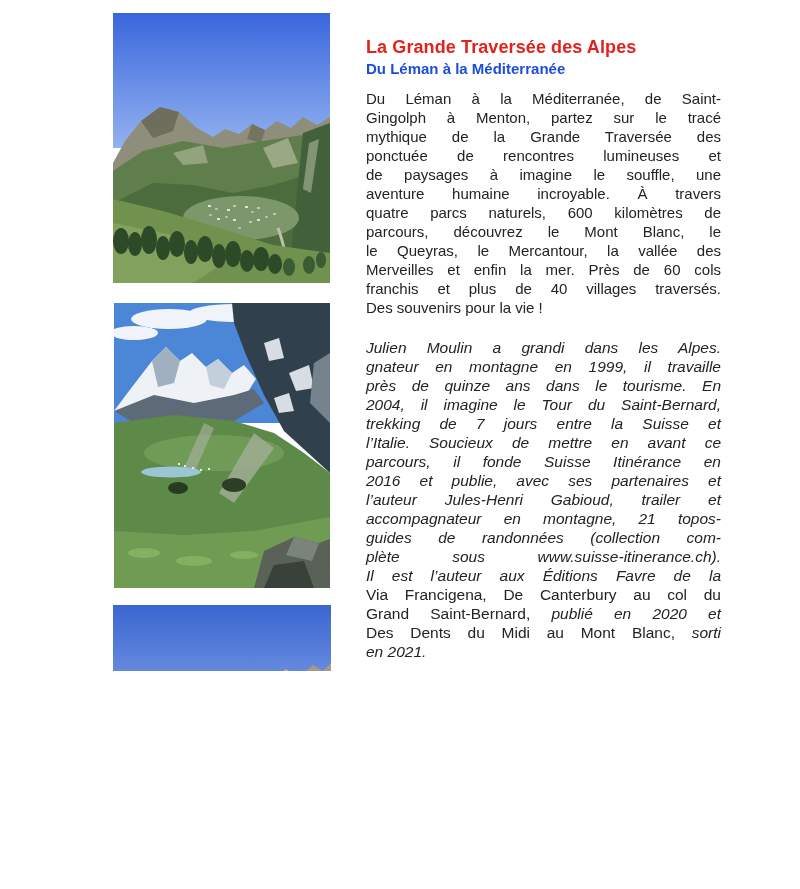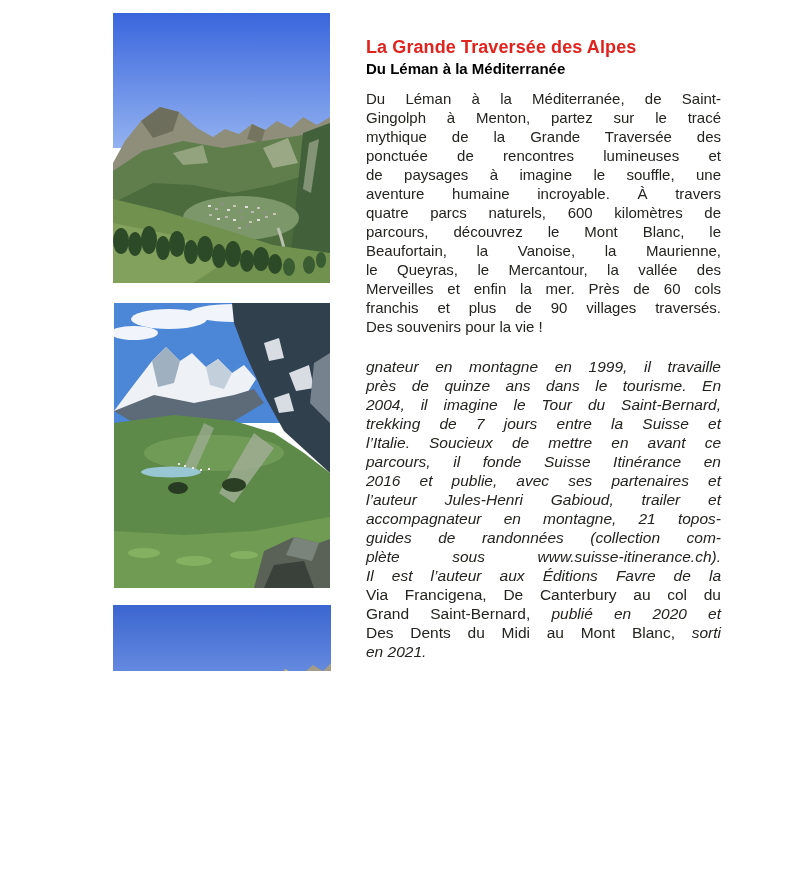--- a/index.html
+++ b/index.html
@@ -5,21 +5,21 @@
   html,body{margin:0;padding:0;background:#fff;}
   .cover{position:relative;width:800px;height:671px;background:#ffffff;
          font-family:"Liberation Sans",sans-serif;color:#24231f;overflow:hidden;}
   .photo{position:absolute;overflow:hidden;}
   .photo svg{display:block;width:100%;height:100%;}
   .photo-1{left:113px;top:13px;width:217px;height:270px;}
   .photo-2{left:114px;top:303px;width:216px;height:285px;}
   .photo-3{left:113px;top:605px;width:218px;height:284px;}
   .text-col{position:absolute;left:366px;top:37px;width:355px;}
   .title{color:#e0231d;font-weight:bold;font-size:18px;line-height:20px;letter-spacing:.1px;}
-  .subtitle{color:#000000;font-weight:bold;font-size:15px;line-height:17px;margin-top:3px;}
+  .subtitle{color:#1d4ed8;font-weight:bold;font-size:15px;line-height:17px;margin-top:3px;}
   .body-par{margin-top:12px;font-size:15px;line-height:19px;}
   .bio-par{margin-top:21px;font-size:15.5px;line-height:19px;font-style:italic;}
   .jline{text-align:justify;text-align-last:justify;}
   .jline.last{text-align-last:auto;}
   .seg.i{font-style:italic;}
   .seg.r{font-style:normal;margin-top:36px;}
   .flowers{position:absolute;left:388px;top:710px;width:130px;height:112px;}
   .flowers svg{display:block;width:100%;height:100%;}
   .barcode-block{position:absolute;left:524px;top:766px;width:130px;text-align:center;}
   .isbn{font-family:"DejaVu Sans Mono",monospace;font-size:10px;letter-spacing:.4px;
@@ -188,27 +188,27 @@
     <div class="subtitle">Du Léman à la Méditerranée</div>
     <div class="body-par">
         <div class="jline">Du Léman à la Méditerranée, de Saint-</div>
         <div class="jline">Gingolph à Menton, partez sur le tracé</div>
         <div class="jline">mythique de la Grande Traversée des</div>
         <div class="jline">ponctuée de rencontres lumineuses et</div>
         <div class="jline">de paysages à imagine le souffle, une</div>
         <div class="jline">aventure humaine incroyable. À travers</div>
         <div class="jline">quatre parcs naturels, 600 kilomètres de</div>
         <div class="jline">parcours, découvrez le Mont Blanc, le</div>
-        <div class="jline">Beaufortain, la Vanoise, la Maurienne,</div>
         <div class="jline">le Queyras, le Mercantour, la vallée des</div>
         <div class="jline">Merveilles et enfin la mer. Près de 60 cols</div>
-        <div class="jline">franchis et plus de 90 villages traversés.</div>
+        <div class="jline">franchis et plus de 40 villages traversés.</div>
         <div class="jline last">Des souvenirs pour la vie !</div>
       </div>
     <div class="bio-par">
+        <div class="jline"><span class="seg i">Julien Moulin a grandi dans les Alpes.</span></div>
         <div class="jline"><span class="seg i">gnateur en montagne en 1999, il travaille</span></div>
         <div class="jline"><span class="seg i">près de quinze ans dans le tourisme. En</span></div>
         <div class="jline"><span class="seg i">2004, il imagine le Tour du Saint-Bernard,</span></div>
         <div class="jline"><span class="seg i">trekking de 7 jours entre la Suisse et</span></div>
         <div class="jline"><span class="seg i">l’Italie. Soucieux de mettre en avant ce</span></div>
         <div class="jline"><span class="seg i">parcours, il fonde Suisse Itinérance en</span></div>
         <div class="jline"><span class="seg i">2016 et publie, avec ses partenaires et</span></div>
         <div class="jline"><span class="seg i">l’auteur Jules-Henri Gabioud, trailer et</span></div>
         <div class="jline"><span class="seg i">accompagnateur en montagne, 21 topos-</span></div>
         <div class="jline"><span class="seg i">guides de randonnées (collection com-</span></div>

